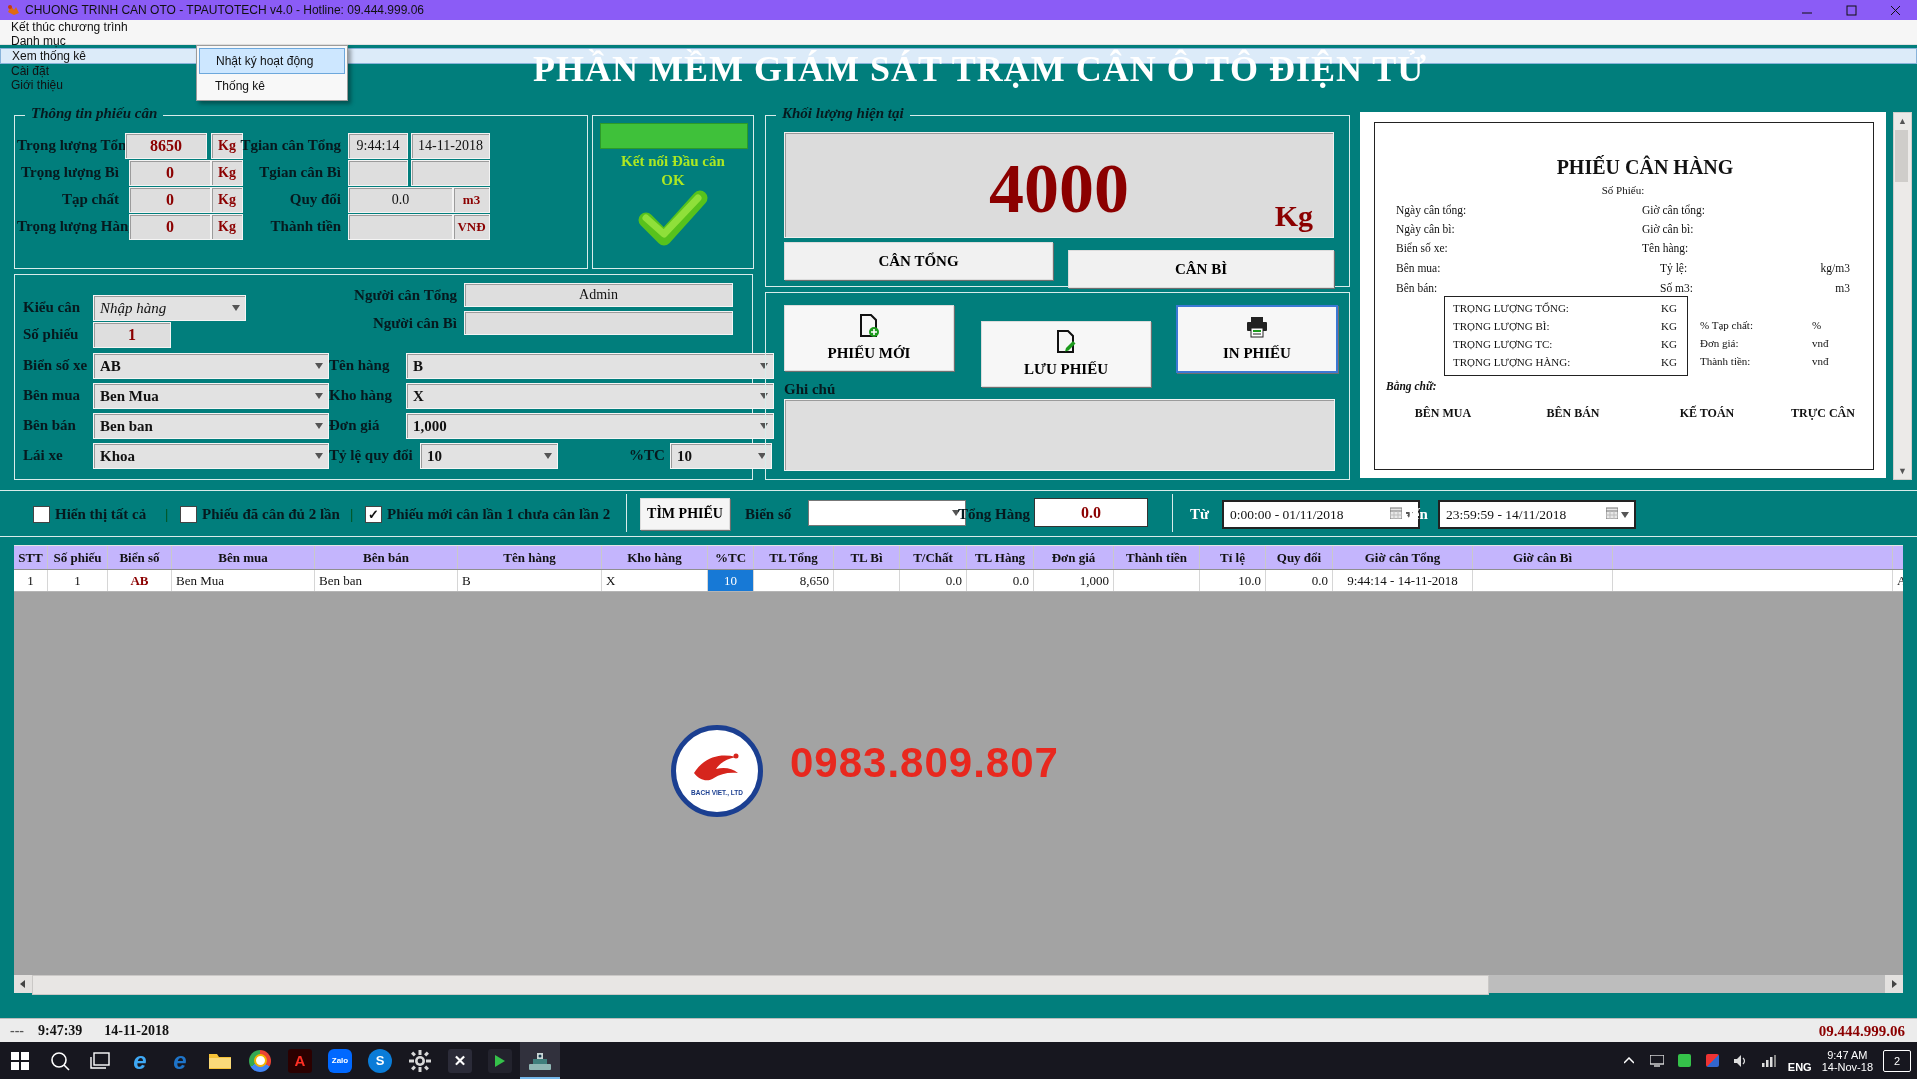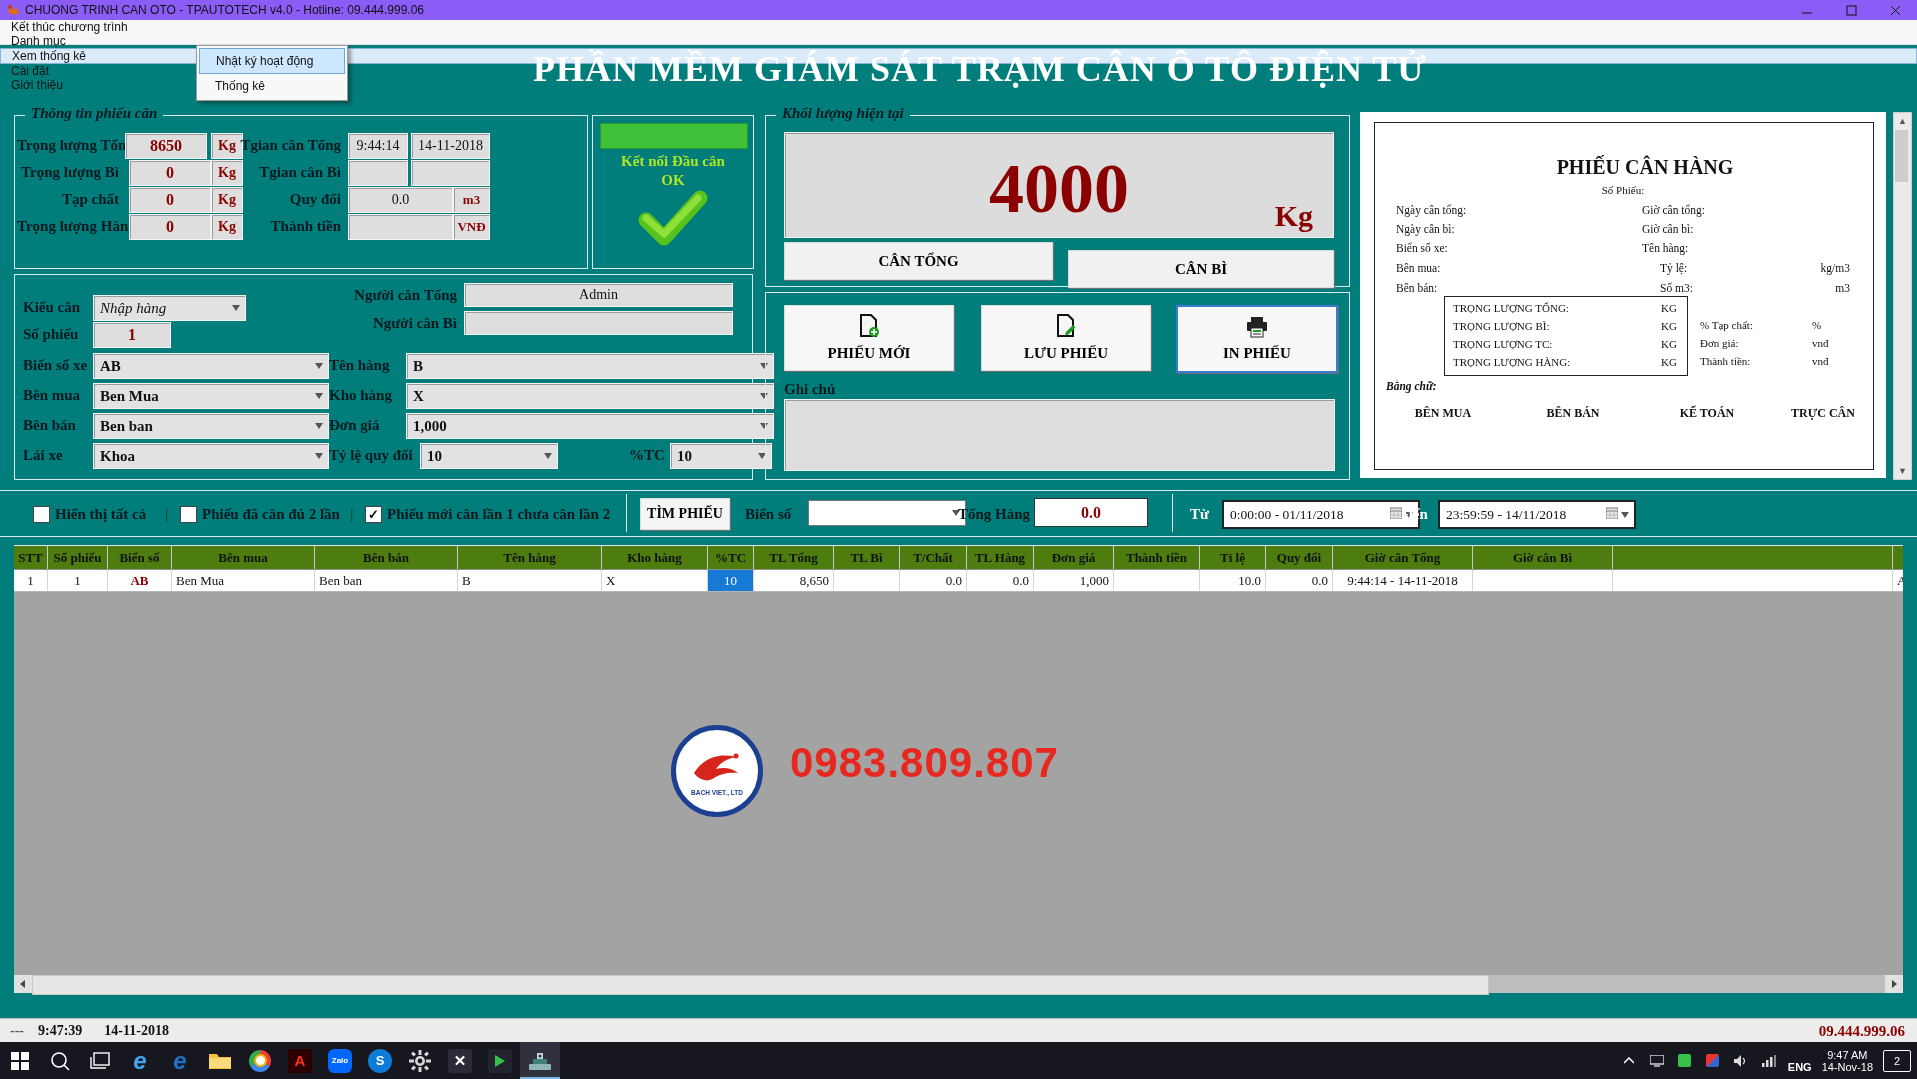--- a/index.html
+++ b/index.html
@@ -98,21 +98,21 @@
   
   .cbox{position:absolute;width:15px;height:15px;background:#fff;border:1px solid #444;
         display:flex;align-items:center;justify-content:center;font-size:13px;font-weight:bold;color:#111;
         font-family:"Liberation Sans",sans-serif;}
   .sep{position:absolute;color:#063;color:#052;font-weight:bold;}
   .vline{position:absolute;width:1px;background:#d8ecea;}
 
   
   .tablewrap{position:absolute;left:14px;top:545px;width:1889px;height:430px;background:#a3a3a3;overflow:hidden;
              border-top:1px solid #e5e5e5;}
-  .thead{display:flex;height:23px;background:#4d7c0f;border-bottom:1px solid #8f8f8f;}
+  .thead{display:flex;height:23px;background:#c4b5fd;border-bottom:1px solid #8f8f8f;}
   .th{flex:0 0 auto;border-right:1px solid #c9c9c9;display:flex;align-items:center;justify-content:center;
       font-weight:bold;font-size:13px;color:#111;box-sizing:border-box;white-space:nowrap;overflow:hidden;}
   .trow{display:flex;height:21px;background:#fff;border-bottom:1px solid #b5b5b5;}
   .td{flex:0 0 auto;border-right:1px solid #d6d6d6;display:flex;align-items:center;font-size:13px;color:#111;
       box-sizing:border-box;padding:0 4px;white-space:nowrap;overflow:hidden;}
   .td.center{justify-content:center;}
   .td.right{justify-content:flex-end;}
   .td.sel{background:#1779d6;color:#fff;justify-content:center;}
   .td.plate{color:#8B0000;font-weight:bold;justify-content:center;}
 
@@ -321,21 +321,21 @@
   <div class="btn big" style="left:18px;top:12px;width:168px;height:64px;">
     <span>
       <svg width="22" height="24" viewBox="0 0 22 24">
           <path d="M3 1 h10 l5 5 v16 h-15 z" fill="none" stroke="#111" stroke-width="2"></path>
           <circle cx="16" cy="18" r="5" fill="#1d9b1d"></circle>
           <path d="M16 15 v6 M13 18 h6" stroke="#fff" stroke-width="1.6"></path>
         </svg>
     </span>
     <span>PHIẾU MỚI</span>
   </div>
-  <div class="btn big" style="left:215px;top:12px;width:168px;height:64px;">
+  <div class="btn big" style="left:215px;top:28px;width:168px;height:64px;">
     <span>
       <svg width="22" height="24" viewBox="0 0 22 24">
           <path d="M3 1 h10 l5 5 v16 h-15 z" fill="none" stroke="#111" stroke-width="2"></path>
           <path d="M11 18 l7 -7 2.5 2.5 -7 7 -3.5 1 z" fill="#1d9b1d"></path>
         </svg>
     </span>
     <span>LƯU PHIẾU</span>
   </div>
   <div class="btn big focus" style="left:410px;top:12px;width:158px;height:64px;">
     <span>

